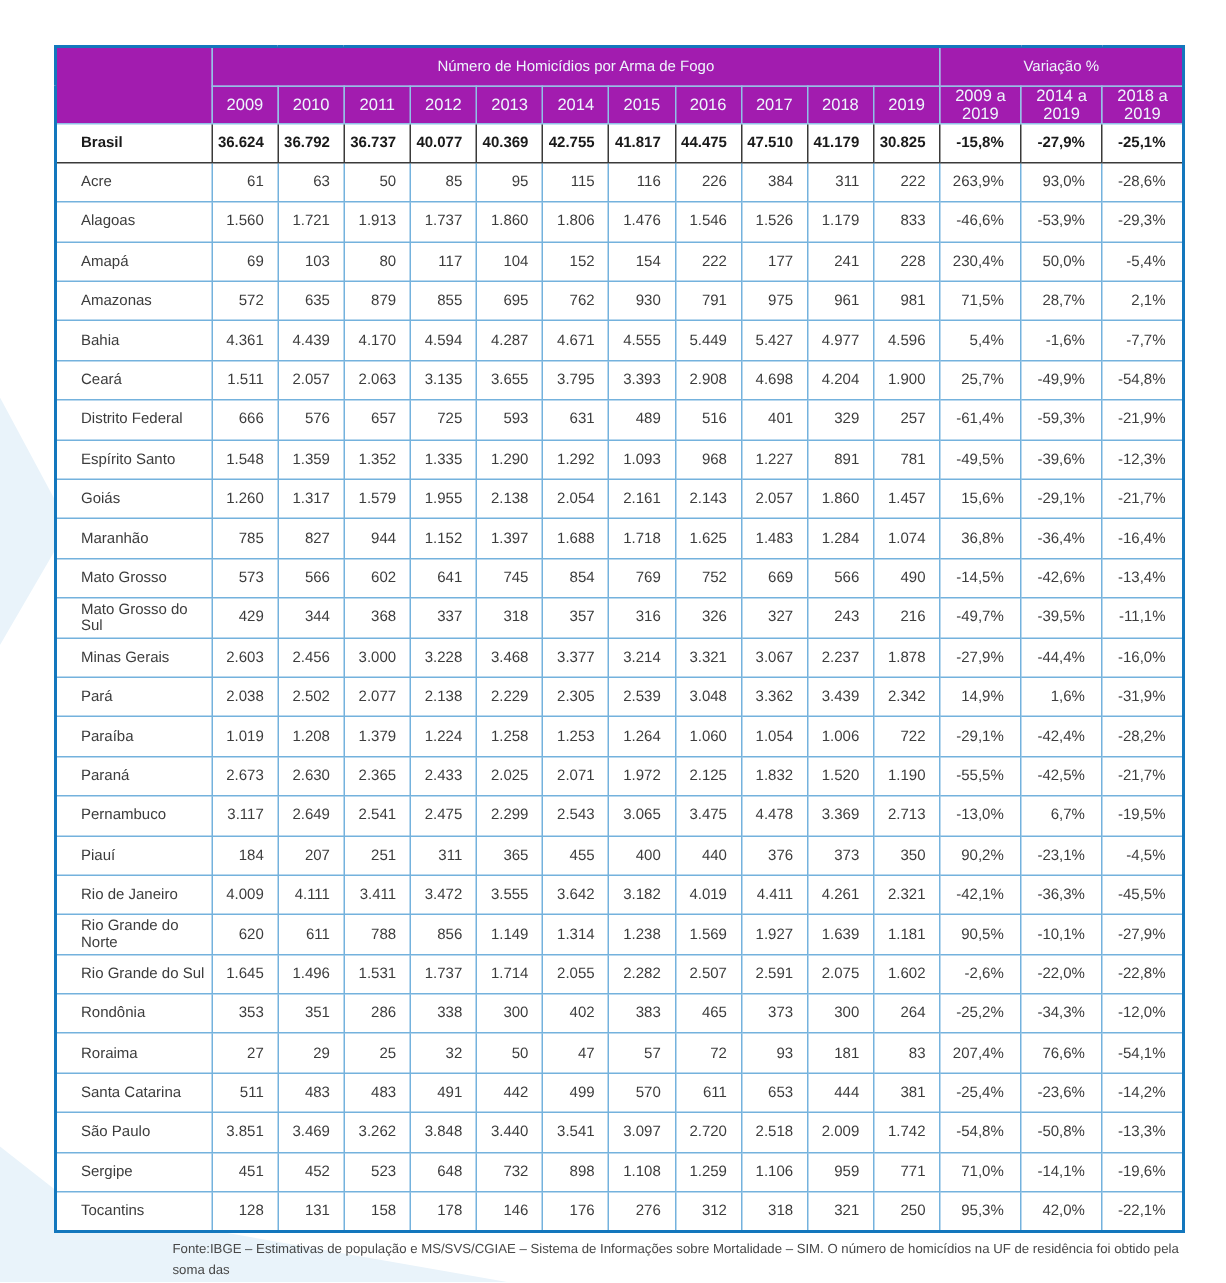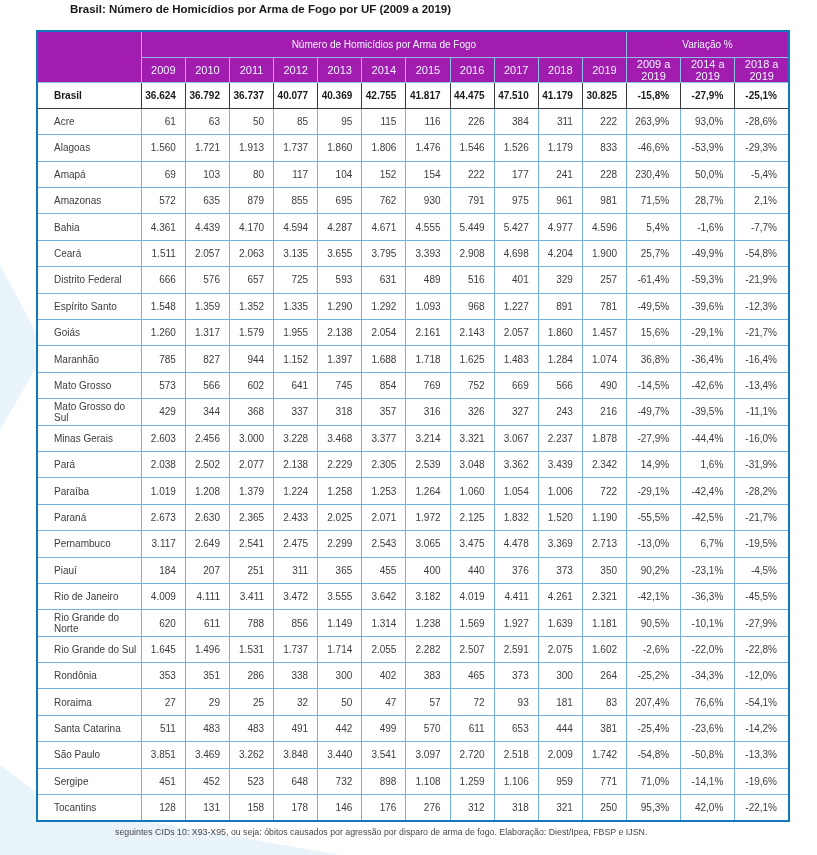--- a/index.html
+++ b/index.html
@@ -49,21 +49,20 @@
   }
 </style>
 </head>
 <body>
 
 <div class="page">
   <div class="watermark wm1"></div>
   <div class="watermark wm2"></div>
   <div class="watermark wm3"></div>
 
-  <h1 class="title">Brasil: Número de Homicídios por Arma de Fogo por UF (2009 a 2019)</h1>
 
   <table class="homicides">
     <colgroup id="cols">
         <col class="c-name">
         <col class="c-year">
         <col class="c-year">
         <col class="c-year">
         <col class="c-year">
         <col class="c-year">
         <col class="c-year">
@@ -573,15 +572,16 @@
           <td class="num">321</td>
           <td class="num">250</td>
           <td class="pct">95,3%</td>
           <td class="pct">42,0%</td>
           <td class="pct">-22,1%</td>
         </tr>
       </tbody>
   </table>
 
   <div class="footer">
+    <div>Fonte:IBGE – Estimativas de população e MS/SVS/CGIAE – Sistema de Informações sobre Mortalidade – SIM. O número de homicídios na UF de residência foi obtido pela soma das</div>
     <div>seguintes CIDs 10: X93-X95, ou seja: óbitos causados por agressão por disparo de arma de fogo. Elaboração: Diest/Ipea, FBSP e IJSN.</div>
   </div>
 </div>
 
 </body></html>

